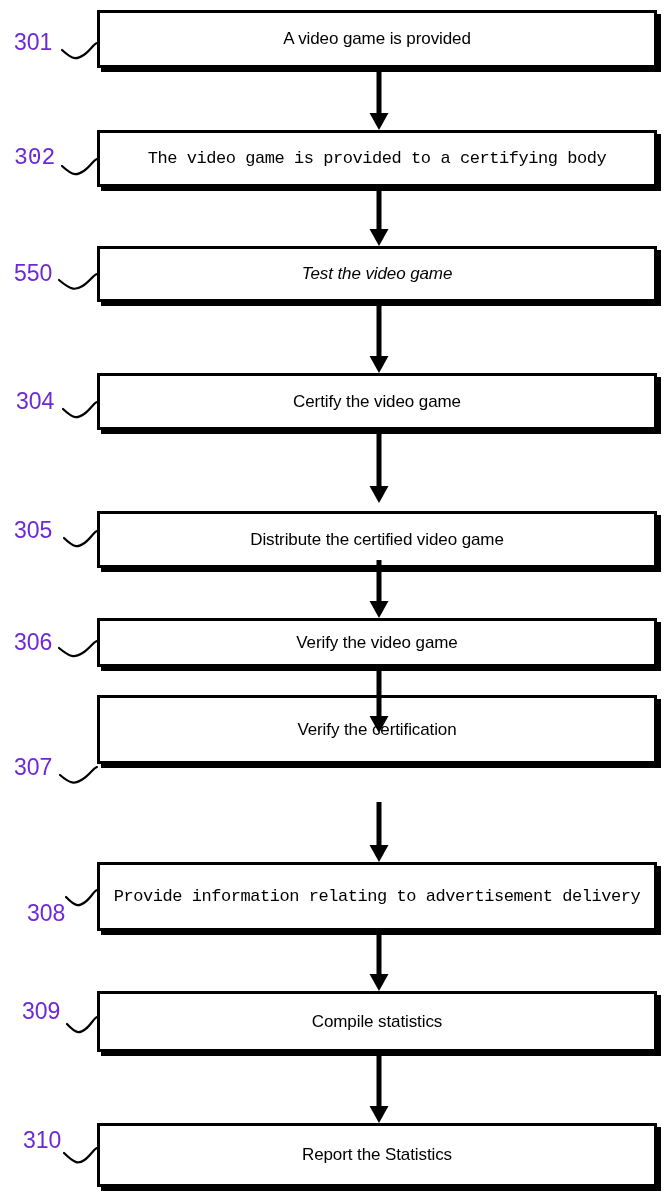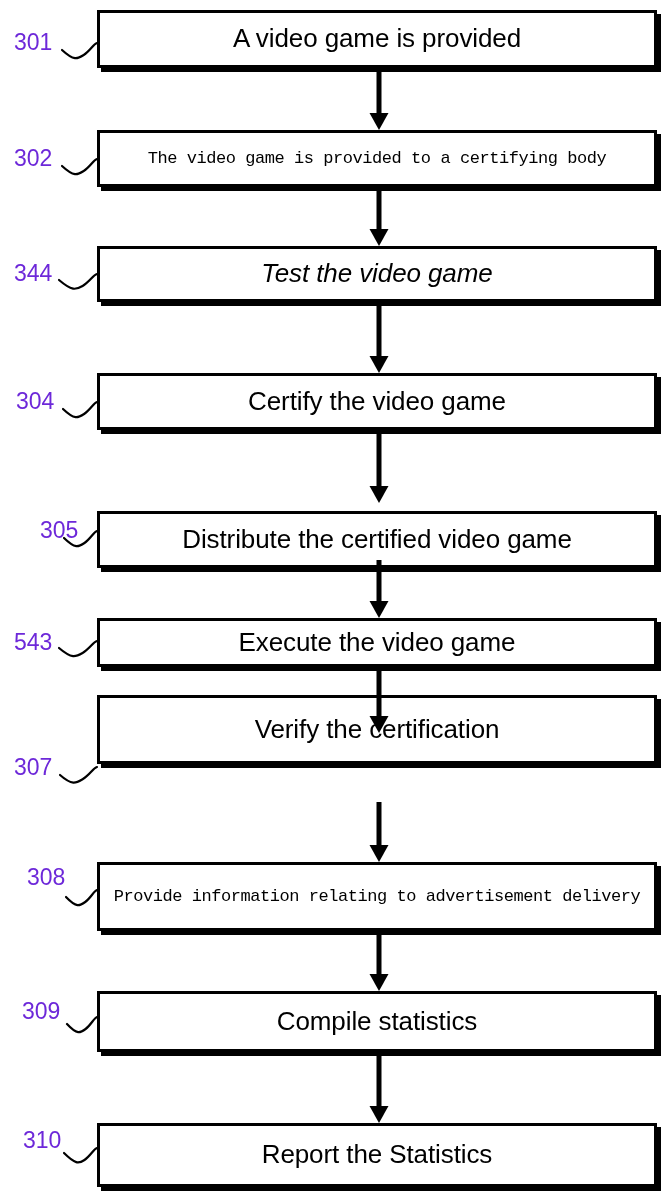--- a/index.html
+++ b/index.html
@@ -30,21 +30,21 @@
     background: #ffffff;
     border: 3px solid #000000;
     box-shadow: 4px 4px 0 0 #000000;
     display: flex;
     align-items: center;
     justify-content: center;
     padding: 0 10px;
   }
   .proc-label {
     font-family: "Liberation Sans", sans-serif;
-    font-size: 26px;
+    font-size: 17px;
     line-height: 1.15;
     letter-spacing: -0.1px;
     color: #000000;
     white-space: nowrap;
     text-align: center;
   }
   .proc-box.tight .proc-label {
     font-size: 17px;
     letter-spacing: -0.45px;
     font-family: Liberation Mono, monospace;
@@ -76,45 +76,45 @@
 <div id="flow-root">
 
   <div id="boxes-layer">
       <div class="proc-box" style="left: 97px; top: 10px; width: 560px; height: 58px;">
         <span class="proc-label">A video game is provided</span>
       </div>
       <div class="ref-num" style="left: 14px; top: 31px;">301</div>
       <div class="proc-box tight" style="left: 97px; top: 130px; width: 560px; height: 57px;">
         <span class="proc-label">The video game is provided to a certifying body</span>
       </div>
-      <div class="ref-num" style="left: 14px; top: 147px;">302</div>
+      <div class="ref-num" style="left: 14px; top: 147px; font-family: Liberation Mono, monospace;">302</div>
       <div class="proc-box" style="left: 97px; top: 246px; width: 560px; height: 56px; font-style: italic;">
         <span class="proc-label">Test the video game</span>
       </div>
-      <div class="ref-num" style="left: 14px; top: 262px;">344</div>
+      <div class="ref-num" style="left: 14px; top: 262px;">550</div>
       <div class="proc-box" style="left: 97px; top: 373px; width: 560px; height: 57px;">
         <span class="proc-label">Certify the video game</span>
       </div>
       <div class="ref-num" style="left: 16px; top: 390px;">304</div>
       <div class="proc-box" style="left: 97px; top: 503px; width: 560px; height: 57px; margin-top: 8px;">
         <span class="proc-label">Distribute the certified video game</span>
       </div>
-      <div class="ref-num" style="left: 14px; top: 519px; margin-left: 26px;">305</div>
+      <div class="ref-num" style="left: 14px; top: 519px;">305</div>
       <div class="proc-box" style="left: 97px; top: 618px; width: 560px; height: 49px;">
-        <span class="proc-label">Execute the video game</span>
+        <span class="proc-label">Verify the video game</span>
       </div>
-      <div class="ref-num" style="left: 14px; top: 631px;">543</div>
+      <div class="ref-num" style="left: 14px; top: 631px;">306</div>
       <div class="proc-box" style="left: 97px; top: 695px; width: 560px; height: 69px;">
         <span class="proc-label">Verify the certification</span>
       </div>
       <div class="ref-num" style="left: 14px; top: 756px;">307</div>
       <div class="proc-box tight" style="left: 97px; top: 862px; width: 560px; height: 69px;">
         <span class="proc-label">Provide information relating to advertisement delivery</span>
       </div>
-      <div class="ref-num" style="left: 27px; top: 866px;">308</div>
+      <div class="ref-num" style="left: 27px; top: 902px;">308</div>
       <div class="proc-box" style="left: 97px; top: 991px; width: 560px; height: 61px;">
         <span class="proc-label">Compile statistics</span>
       </div>
       <div class="ref-num" style="left: 22px; top: 1000px;">309</div>
       <div class="proc-box" style="left: 97px; top: 1123px; width: 560px; height: 64px;">
         <span class="proc-label">Report the Statistics</span>
       </div>
       <div class="ref-num" style="left: 23px; top: 1129px;">310</div>
     </div>
 

